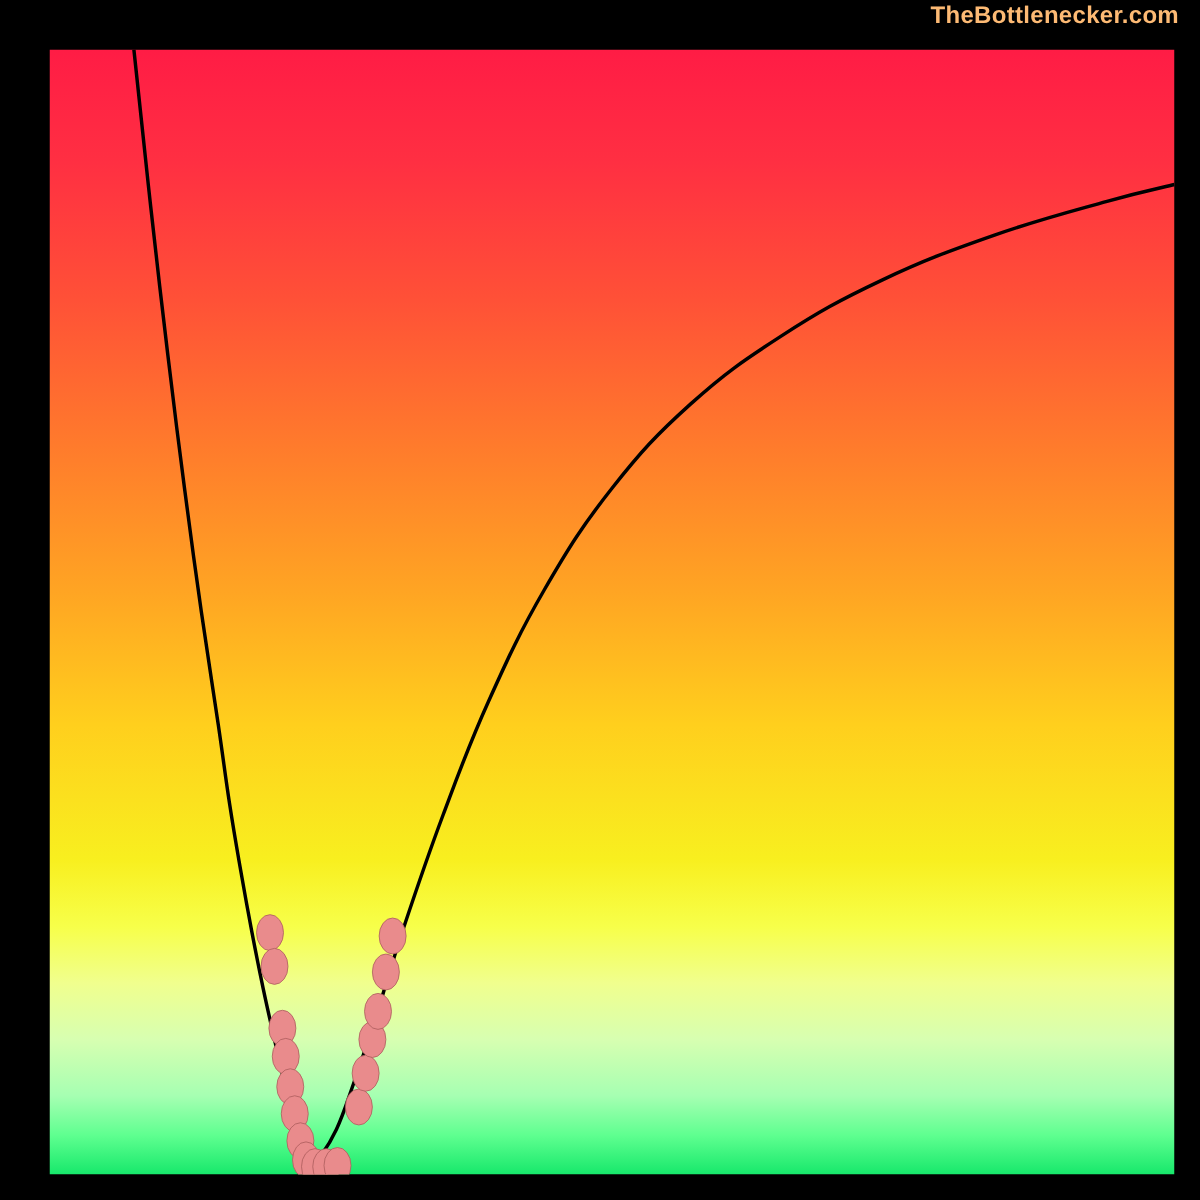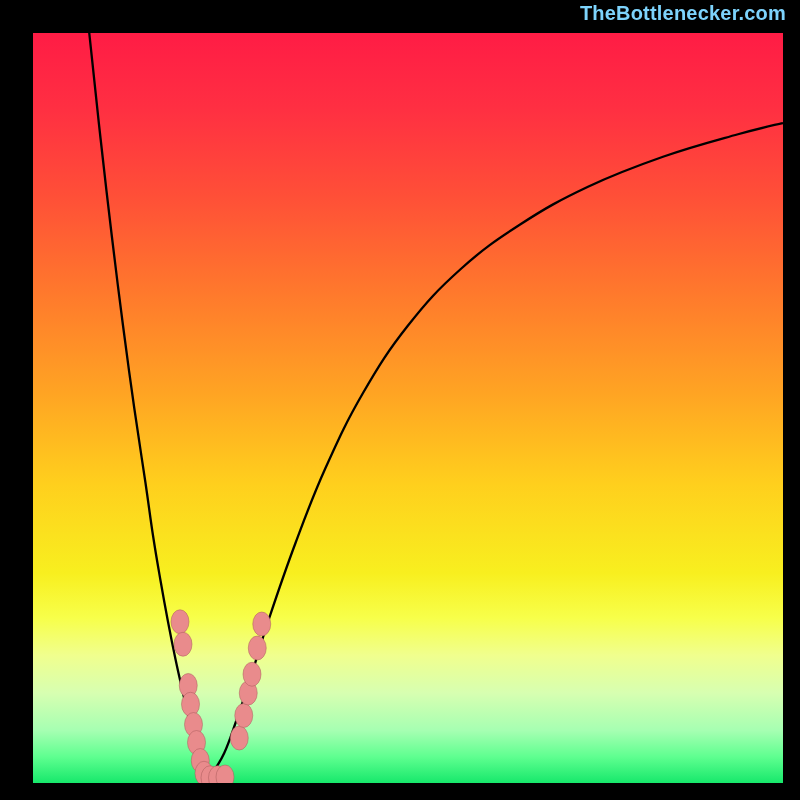--- a/index.html
+++ b/index.html
@@ -30,21 +30,21 @@
   }
   svg {
     display: block;
   }
 </style>
 </head>
 <body>
 
 <div class="frame">
 
-  <div class="watermark" style="right:14px;top:2px;color:#7dd3fc;font-size:20px;">TheBottlenecker.com</div>
+  <div class="watermark" style="right:14px;top:2px;color:#fdba74;font-size:16px;">TheBottlenecker.com</div>
 
   <div class="plot-area" style="left:33px;top:33px;width:750px;height:750px;">
     <svg viewBox="0 0 750 750" width="750" height="750">
       <defs>
         <linearGradient id="bg-grad" x1="0" y1="0" x2="0" y2="1">
             <stop offset="0%" stop-color="#ff1c45"></stop>
             <stop offset="10%" stop-color="#ff2f42"></stop>
             <stop offset="22%" stop-color="#ff5037"></stop>
             <stop offset="35%" stop-color="#ff7a2c"></stop>
             <stop offset="48%" stop-color="#ffa423"></stop>

